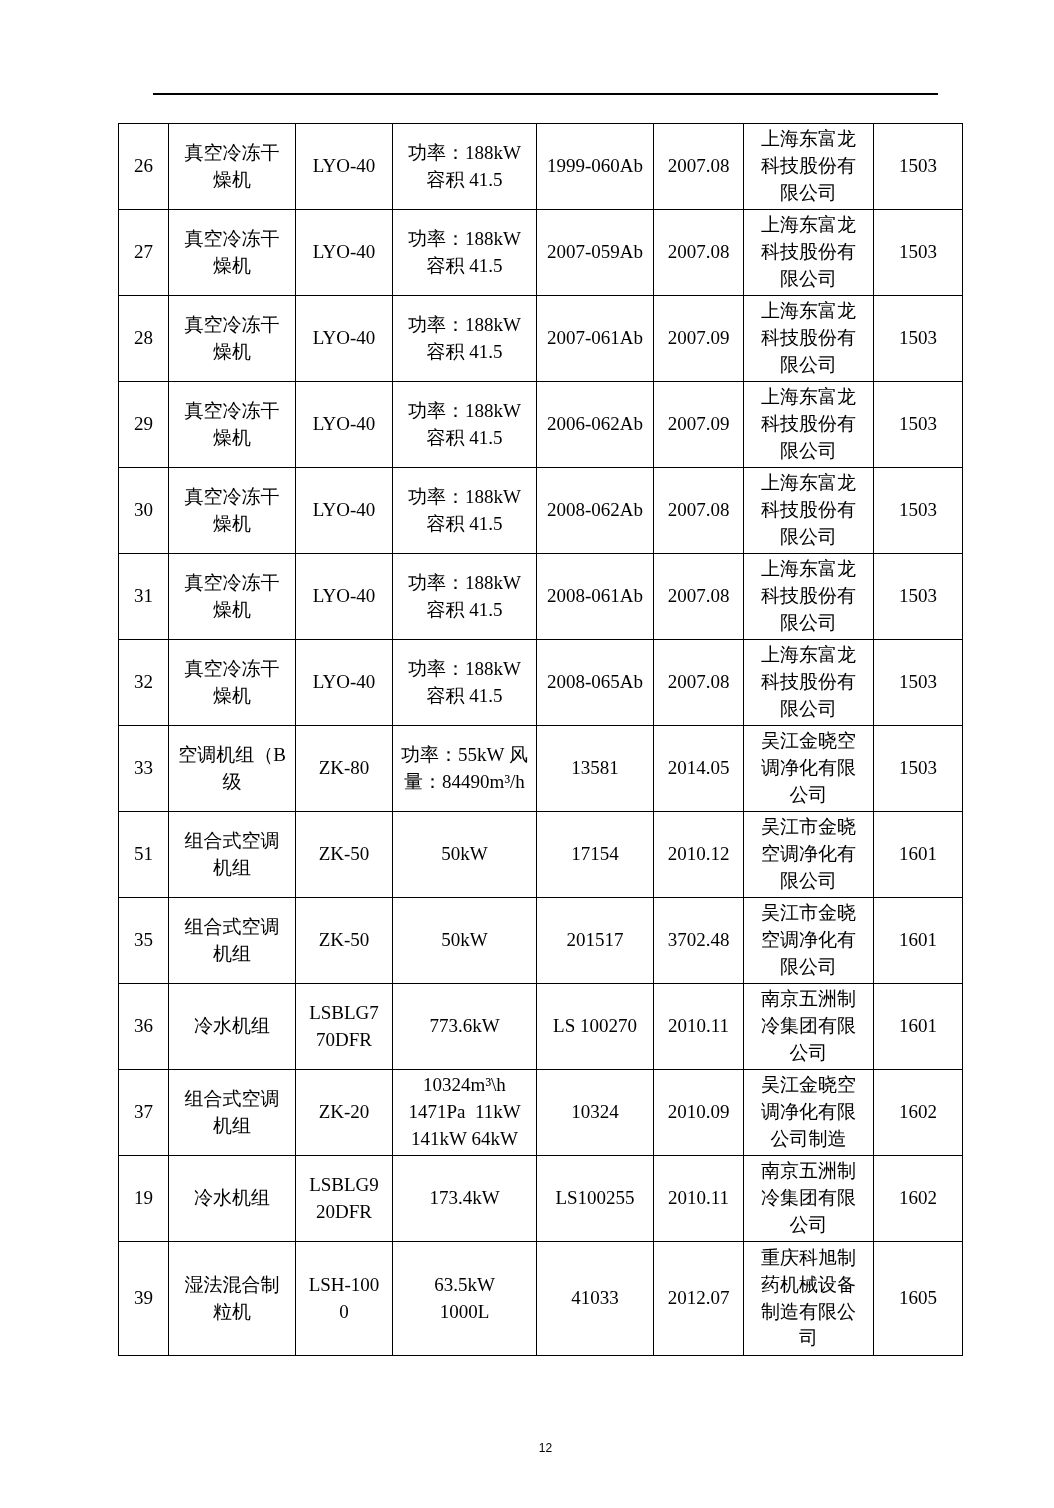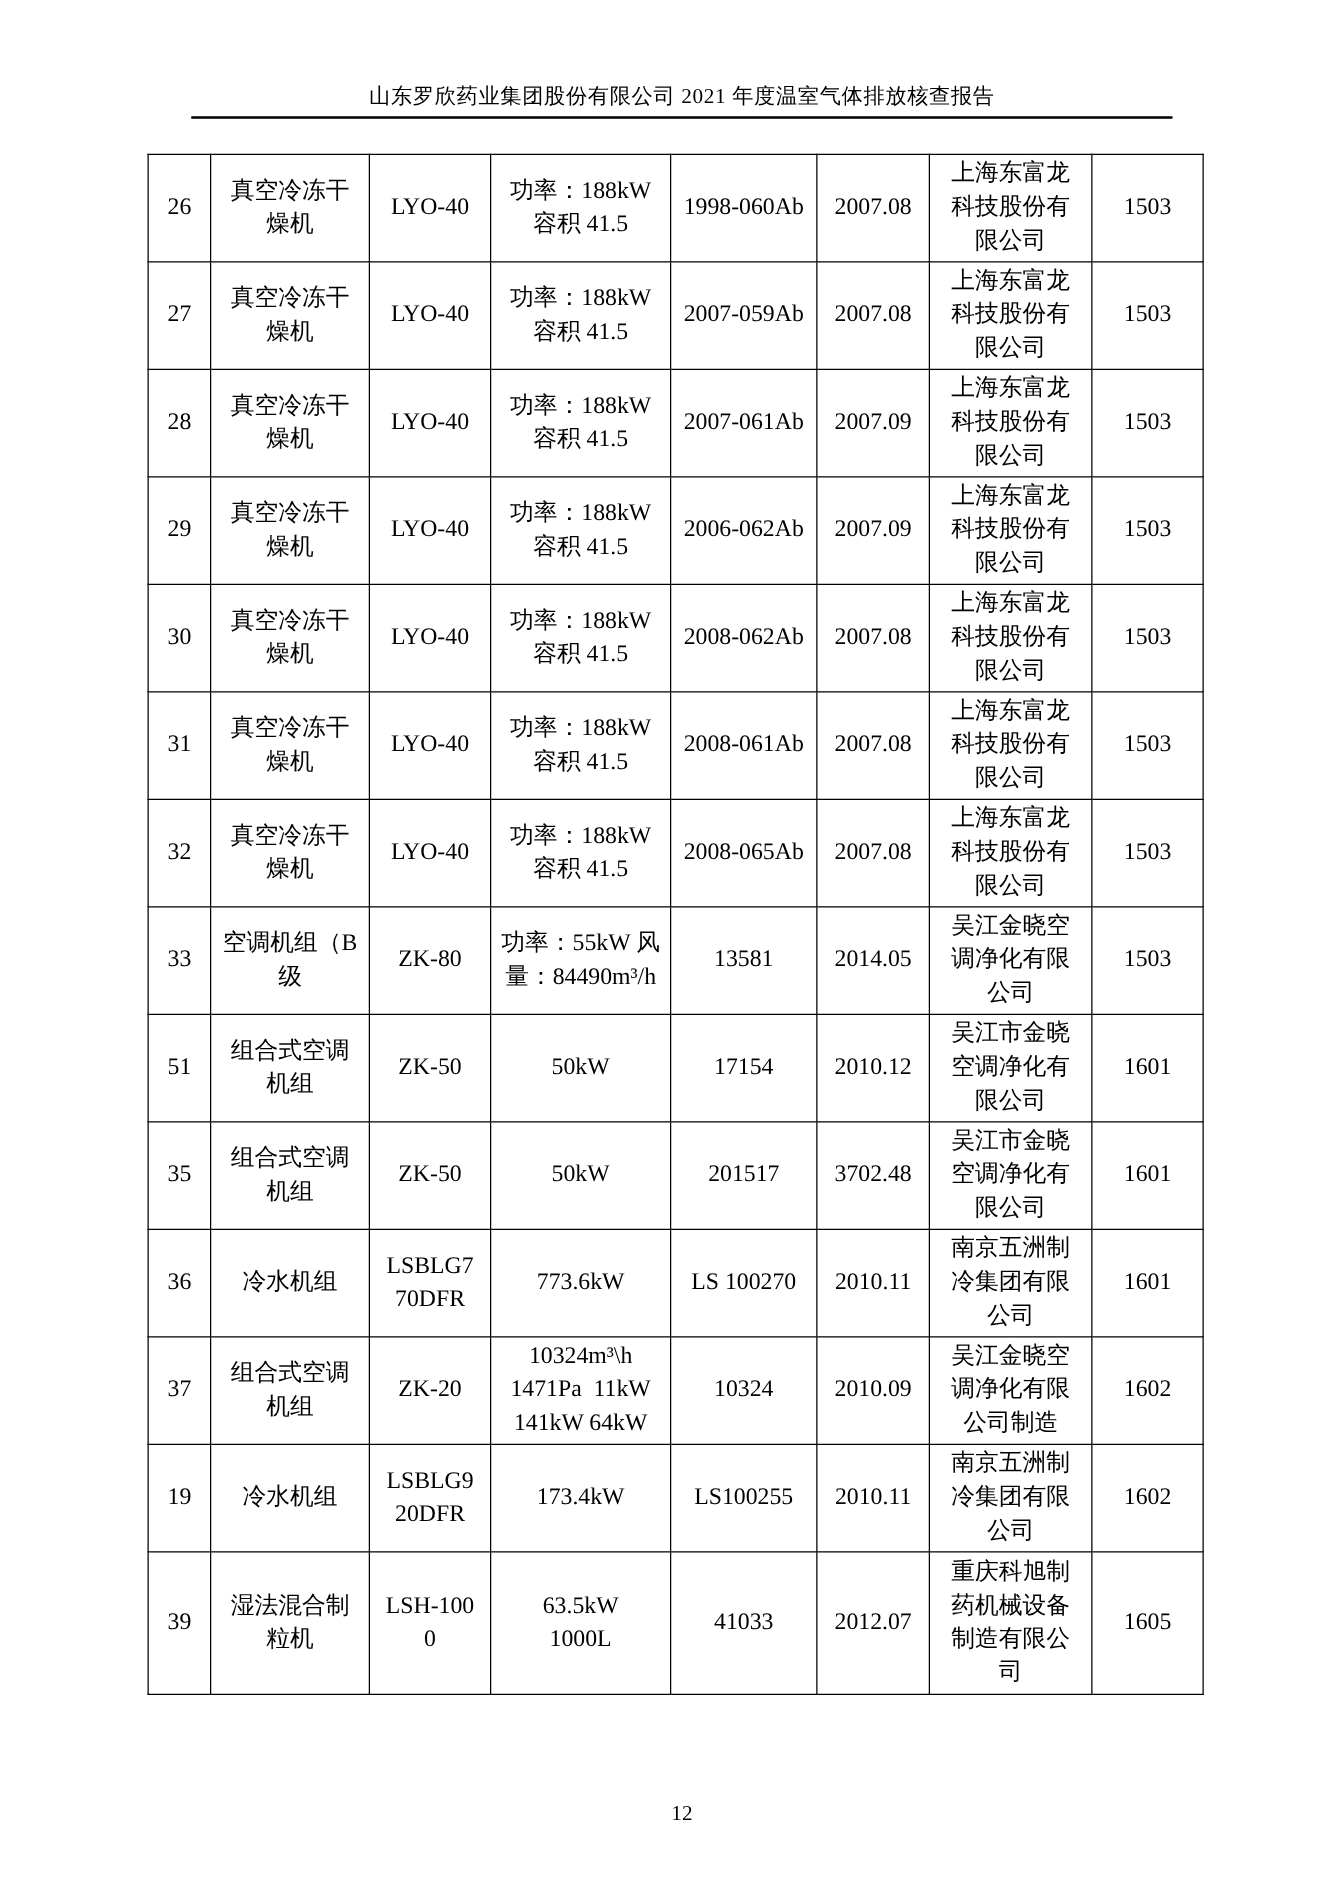--- a/index.html
+++ b/index.html
@@ -58,30 +58,29 @@
   col.col-serial { width: 117px; }
   col.col-date { width: 90px; }
   col.col-manufacturer { width: 130px; }
   col.col-code { width: 89px; }
   .footer {
     position: absolute;
     top: 1441px;
     left: 153px;
     width: 785px;
     text-align: center;
-    font-family: Liberation Serif, serif;
-    font-size: 17px;
+    font-family: Liberation Sans, sans-serif;
+    font-size: 12px;
   }
 </style>
 </head>
 <body>
 
 <div class="page">
 
-  <div class="header-title">山东罗欣药业集团股份有限公司 2021 年度温室气体排放核查报告</div>
   <div class="header-rule"></div>
 
   <table class="equip-table">
     <colgroup>
       <col class="col-no">
       <col class="col-name">
       <col class="col-model">
       <col class="col-specs">
       <col class="col-serial">
       <col class="col-date">
@@ -89,21 +88,21 @@
       <col class="col-code">
     </colgroup>
     <tbody>
         <tr>
           <td>26</td>
           <td>真空冷冻干
 燥机</td>
           <td>LYO-40</td>
           <td>功率：188kW
 容积 41.5</td>
-          <td>1998-060Ab</td>
+          <td>1999-060Ab</td>
           <td>2007.08</td>
           <td>上海东富龙
 科技股份有
 限公司</td>
           <td>1503</td>
         </tr>
         <tr>
           <td>27</td>
           <td>真空冷冻干
 燥机</td>

